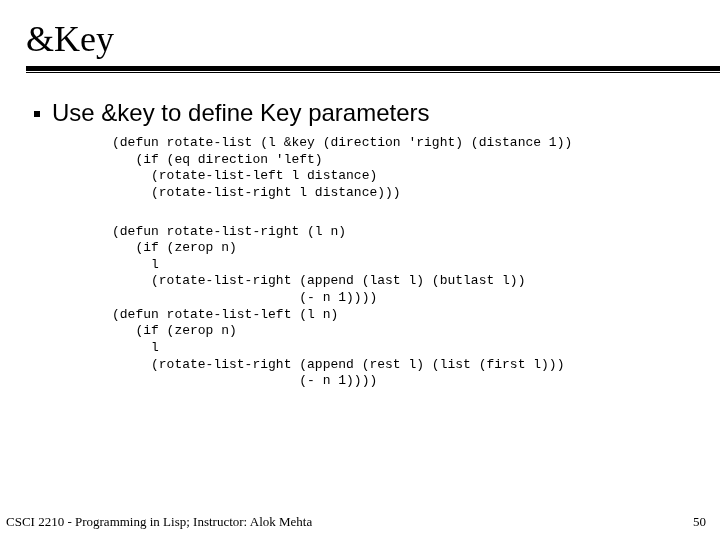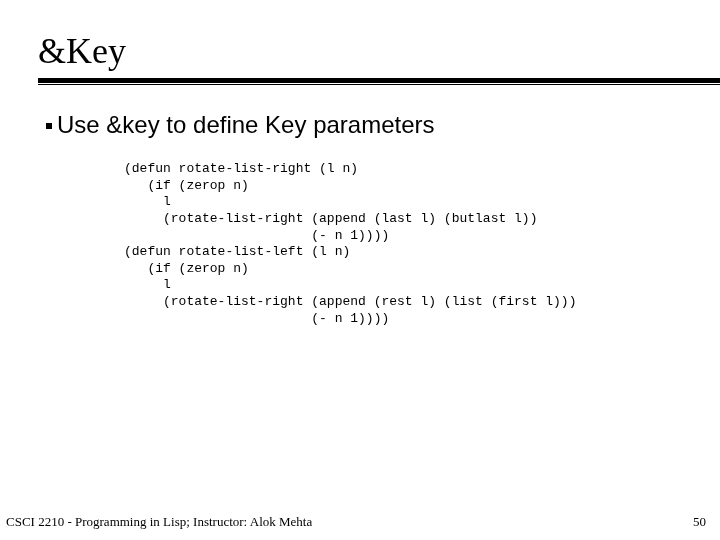--- a/index.html
+++ b/index.html
@@ -1,23 +1,23 @@
 <!DOCTYPE html>
 <html><head>
 <meta charset="utf-8">
 <style>
   * { margin: 0; padding: 0; box-sizing: border-box; }
   html, body { width: 720px; height: 540px; background: #fff; font-family: Arial, Helvetica, sans-serif; color: #000; }
-  .slide { width: 720px; height: 540px; position: relative; padding: 16px; }
+  .slide { width: 720px; height: 540px; position: relative; padding: 4px; }
   .title-area { padding: 14px 0 0 22px; }
   .title { font-family: "Times New Roman", Times, serif; font-size: 36px; font-weight: 400; }
   .title-underline { margin-top: 6px; height: 5px; background: #000; width: 700px; border-bottom: 1px solid #000; position: relative; }
   .title-underline::after { content: ""; display: block; position: absolute; left: 0; right: 0; top: 6px; height: 1px; background: #000; }
   .body { padding: 28px 0 0 30px; }
-  .bullet-row { display: flex; align-items: flex-start; gap: 5px; }
+  .bullet-row { display: flex; align-items: flex-start; gap: 12px; }
   .bullet-dot { width: 6px; height: 6px; background: #000; margin-top: 12px; flex: 0 0 auto; }
   .bullet-text { font-size: 24px; }
   .code-block { font-family: "Courier New", Courier, monospace; font-size: 13px; line-height: 1.28; white-space: pre; padding: 8px 0 0 78px; }
   .footer { position: absolute; bottom: 10px; left: 0; right: 0; display: flex; justify-content: space-between; padding: 0 14px 0 6px; font-family: "Times New Roman", Times, serif; font-size: 13px; }
 </style>
 </head>
 <body>
 
 <div class="slide">
 
@@ -25,20 +25,24 @@
     <div class="title">&amp;Key</div>
     <div class="title-underline"></div>
   </div>
 
   <div class="body">
     <div class="bullet-row">
       <div class="bullet-dot"></div>
       <div class="bullet-text">Use &amp;key to define Key parameters</div>
     </div>
 
+    <div class="code-block">(defun rotate-list (l &amp;key (direction 'right) (distance 1))
+   (if (eq direction 'left)
+     (rotate-list-left l distance)
+     (rotate-list-right l distance)))</div>
     <div style="height:14px"></div>
     <div class="code-block">(defun rotate-list-right (l n)
    (if (zerop n)
      l
      (rotate-list-right (append (last l) (butlast l))
                         (- n 1))))
 (defun rotate-list-left (l n)
    (if (zerop n)
      l
      (rotate-list-right (append (rest l) (list (first l)))

